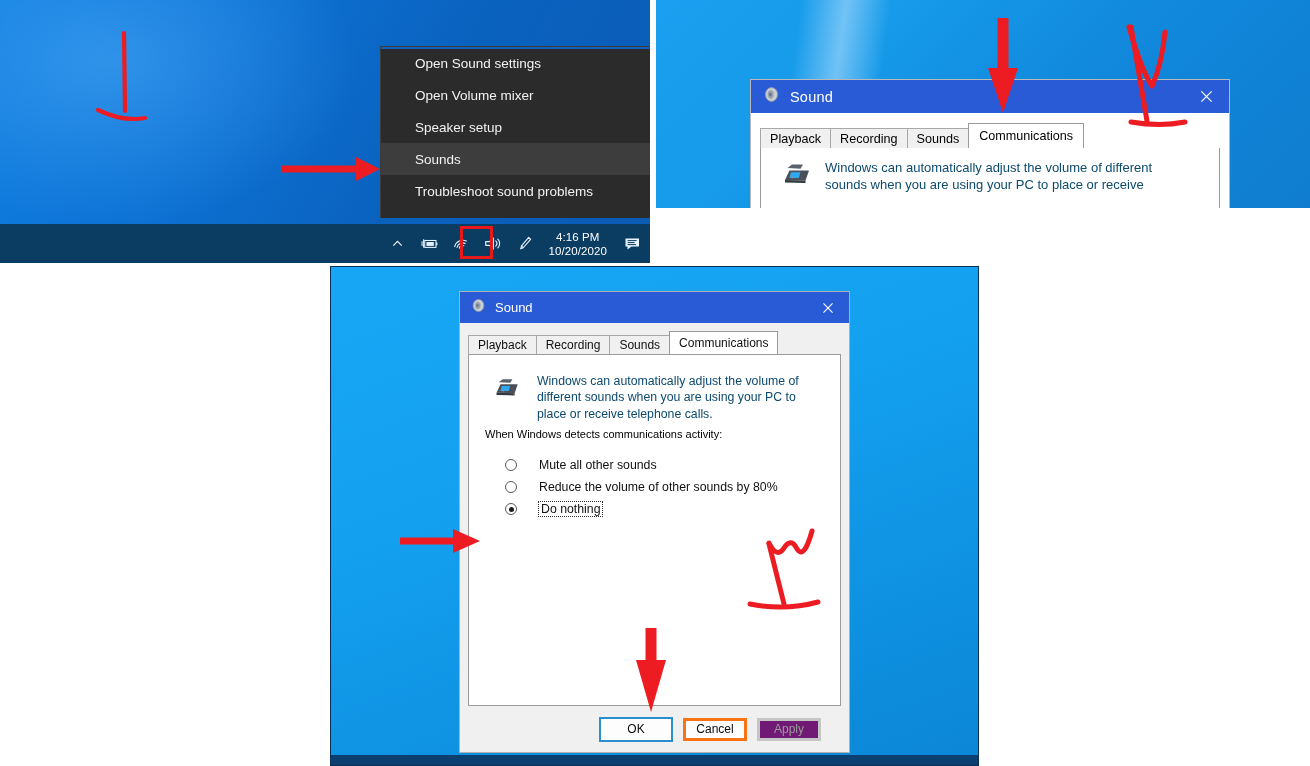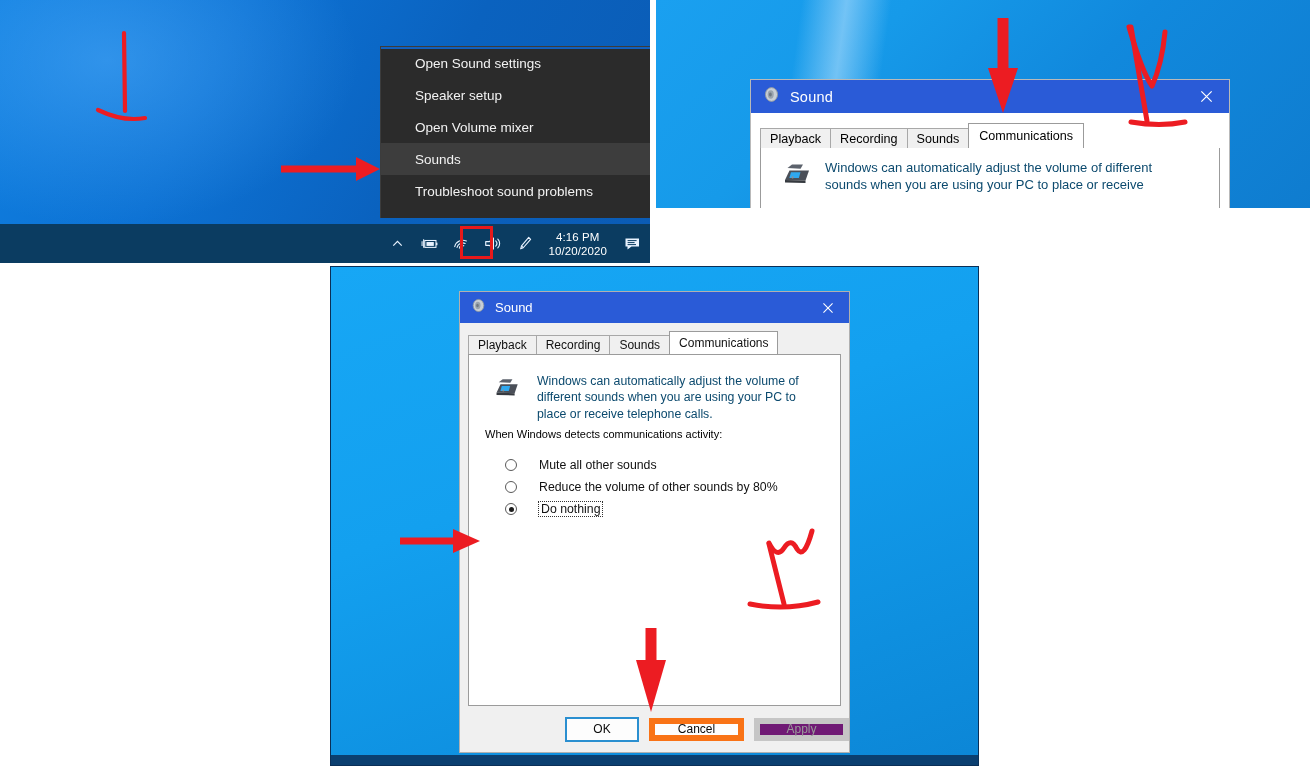--- a/index.html
+++ b/index.html
@@ -135,24 +135,24 @@
   .rdo{
     width:12px;height:12px;border:1px solid #5a5a5a;border-radius:50%;
     background:#fff; flex:0 0 auto; position:relative;
   }
   .rdo.on::after{
     content:""; position:absolute; left:2.5px; top:2.5px; width:5px;height:5px;
     border-radius:50%; background:#1c1c1c;
   }
   .rlabel.focused{ outline:1px dotted #333; padding:0 2px; }
 
-  .btnbar{ height:46px; display:flex; align-items:center; justify-content:flex-end; gap:10px; padding-right:0; flex:0 0 auto;}
+  .btnbar{ height:46px; display:flex; align-items:center; justify-content:flex-end; gap:10px; padding-right:28px; flex:0 0 auto;}
   .btn{
-    width:95px;height:23px; font-size:12px; color:#0b0b0b;
-    background:#fdfdfd; border:6px solid #f97316;
+    width:64px;height:23px; font-size:12px; color:#0b0b0b;
+    background:#fdfdfd; border:3px solid #f97316;
     display:flex;align-items:center;justify-content:center;
   }
   .btn.default{ border:2px solid #2a8fd0; width:74px; height:25px;}
   .btn.disabled{ color:#9a9a9a; background:#701a75; border-color:#c6c6c6;}
 
   
   .phone{ width:30px;height:26px; position:relative; flex:0 0 auto; margin-top:1px;}
 
   
   .anno{ position:absolute; left:0; top:0; width:1310px; height:766px; pointer-events:none; z-index:40;}
@@ -212,31 +212,31 @@
             <path d="M4.6 5.6 H13.6 M4.6 7.6 H11.6 M4.6 9.6 H13.0" stroke="#0b3c61" stroke-width="1"></path>
           </svg>
         </div>
       </div>
     </div>
 
     <div class="ctxmenu">
       <div class="ctx-topline"></div>
       <div class="mi">
         <span>Open Sound settings</span>
+      </div>
+      <div class="mi">
+        <span>Open Volume mixer</span>
       </div>
       <div class="mi">
         <span>Speaker setup</span>
         <span class="chev">
           <svg width="9" height="13" viewBox="0 0 9 13">
               <path d="M2 1.5 L7 6.5 L2 11.5" fill="none" stroke="#d9d9d9" stroke-width="1.3"></path>
             </svg>
         </span>
-      </div>
-      <div class="mi">
-        <span>Open Volume mixer</span>
       </div>
       <div class="mi sel">
         <span>Sounds</span>
       </div>
       <div class="mi">
         <span>Troubleshoot sound problems</span>
       </div>
     </div>
 
     <div class="vol-highlight"></div>

